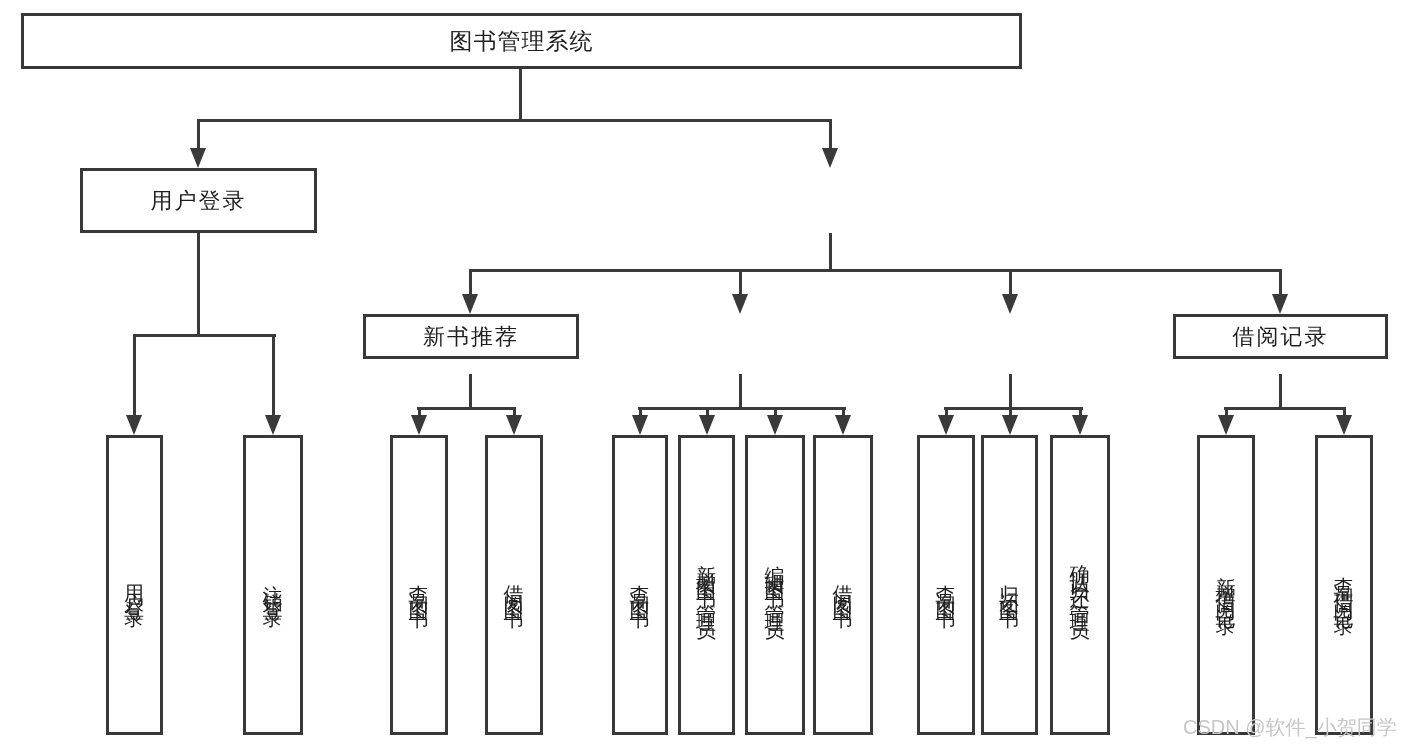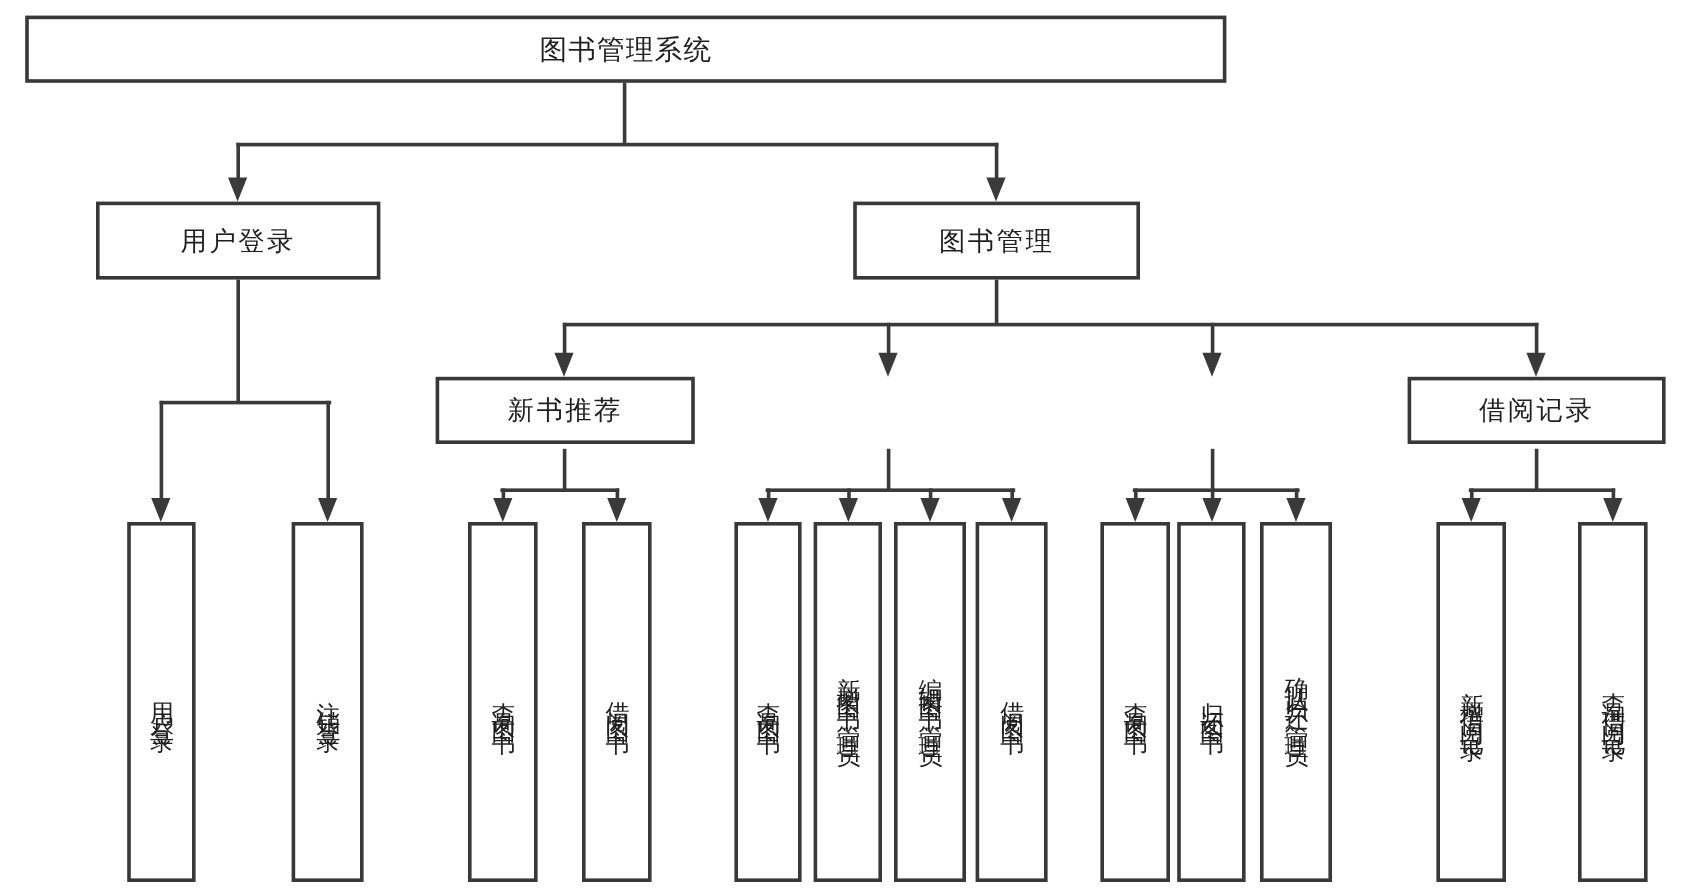--- a/index.html
+++ b/index.html
@@ -7,21 +7,21 @@
     position:relative;width:1405px;height:747px;background:#ffffff;
     font-family:"Liberation Sans",sans-serif;overflow:hidden;
   }
   .box{
     position:absolute;background:#ffffff;border:3px solid #383838;
     box-sizing:border-box;display:flex;align-items:center;justify-content:center;
     color:#1f1f1f;
   }
   .lvl1{left:21px;top:13px;width:1001px;height:56px;font-size:23px;letter-spacing:1px;}
   .lvl2{top:168px;height:65px;font-size:22px;letter-spacing:2px;}
-  .lvl3{top:314px;height:56px;font-size:22px;letter-spacing:2px;}
+  .lvl3{top:314px;height:45px;font-size:22px;letter-spacing:2px;}
   .leaf{top:435px;height:300px;}
   .vtext{
     writing-mode:vertical-rl;text-orientation:mixed;
     font-size:20px;line-height:1.3;letter-spacing:8px;color:#1f1f1f;
   }
   .vline{position:absolute;width:3px;background:#3a3a3a;}
   .hline{position:absolute;height:3px;background:#3a3a3a;}
   .arrow{
     position:absolute;width:0;height:0;
     border-left:8px solid transparent;border-right:8px solid transparent;
@@ -33,21 +33,20 @@
   }
 </style>
 </head>
 <body>
 
 <div class="canvas">
 
   <div class="box lvl1">图书管理系统</div>
 
   <div class="box lvl2" style="left:80px;width:237px;">用户登录</div>
-  <div class="box lvl2" style="left:711px;width:239px;">图书管理</div>
 
   <div class="box lvl3" style="left:363px;width:216px;">新书推荐</div>
   <div class="box lvl3" style="left:1173px;width:215px;">借阅记录</div>
 
   <div class="box leaf" style="left:106px;width:57px;">
     <span class="vtext">用户登录</span>
   </div>
   <div class="box leaf" style="left:243px;width:60px;">
     <span class="vtext">注销登录</span>
   </div>
@@ -142,13 +141,14 @@
   <div class="vline" style="left:1009px;top:407px;height:9px;"></div>
   <div class="arrow" style="left:1002px;top:415px;"></div>
   <div class="vline" style="left:1079px;top:407px;height:9px;"></div>
   <div class="arrow" style="left:1072px;top:415px;"></div>
 
   <div class="vline" style="left:1225px;top:407px;height:9px;"></div>
   <div class="arrow" style="left:1218px;top:415px;"></div>
   <div class="vline" style="left:1343px;top:407px;height:9px;"></div>
   <div class="arrow" style="left:1336px;top:415px;"></div>
 
+  <div class="watermark">CSDN @软件_小贺同学</div>
 </div>
 
 </body></html>

